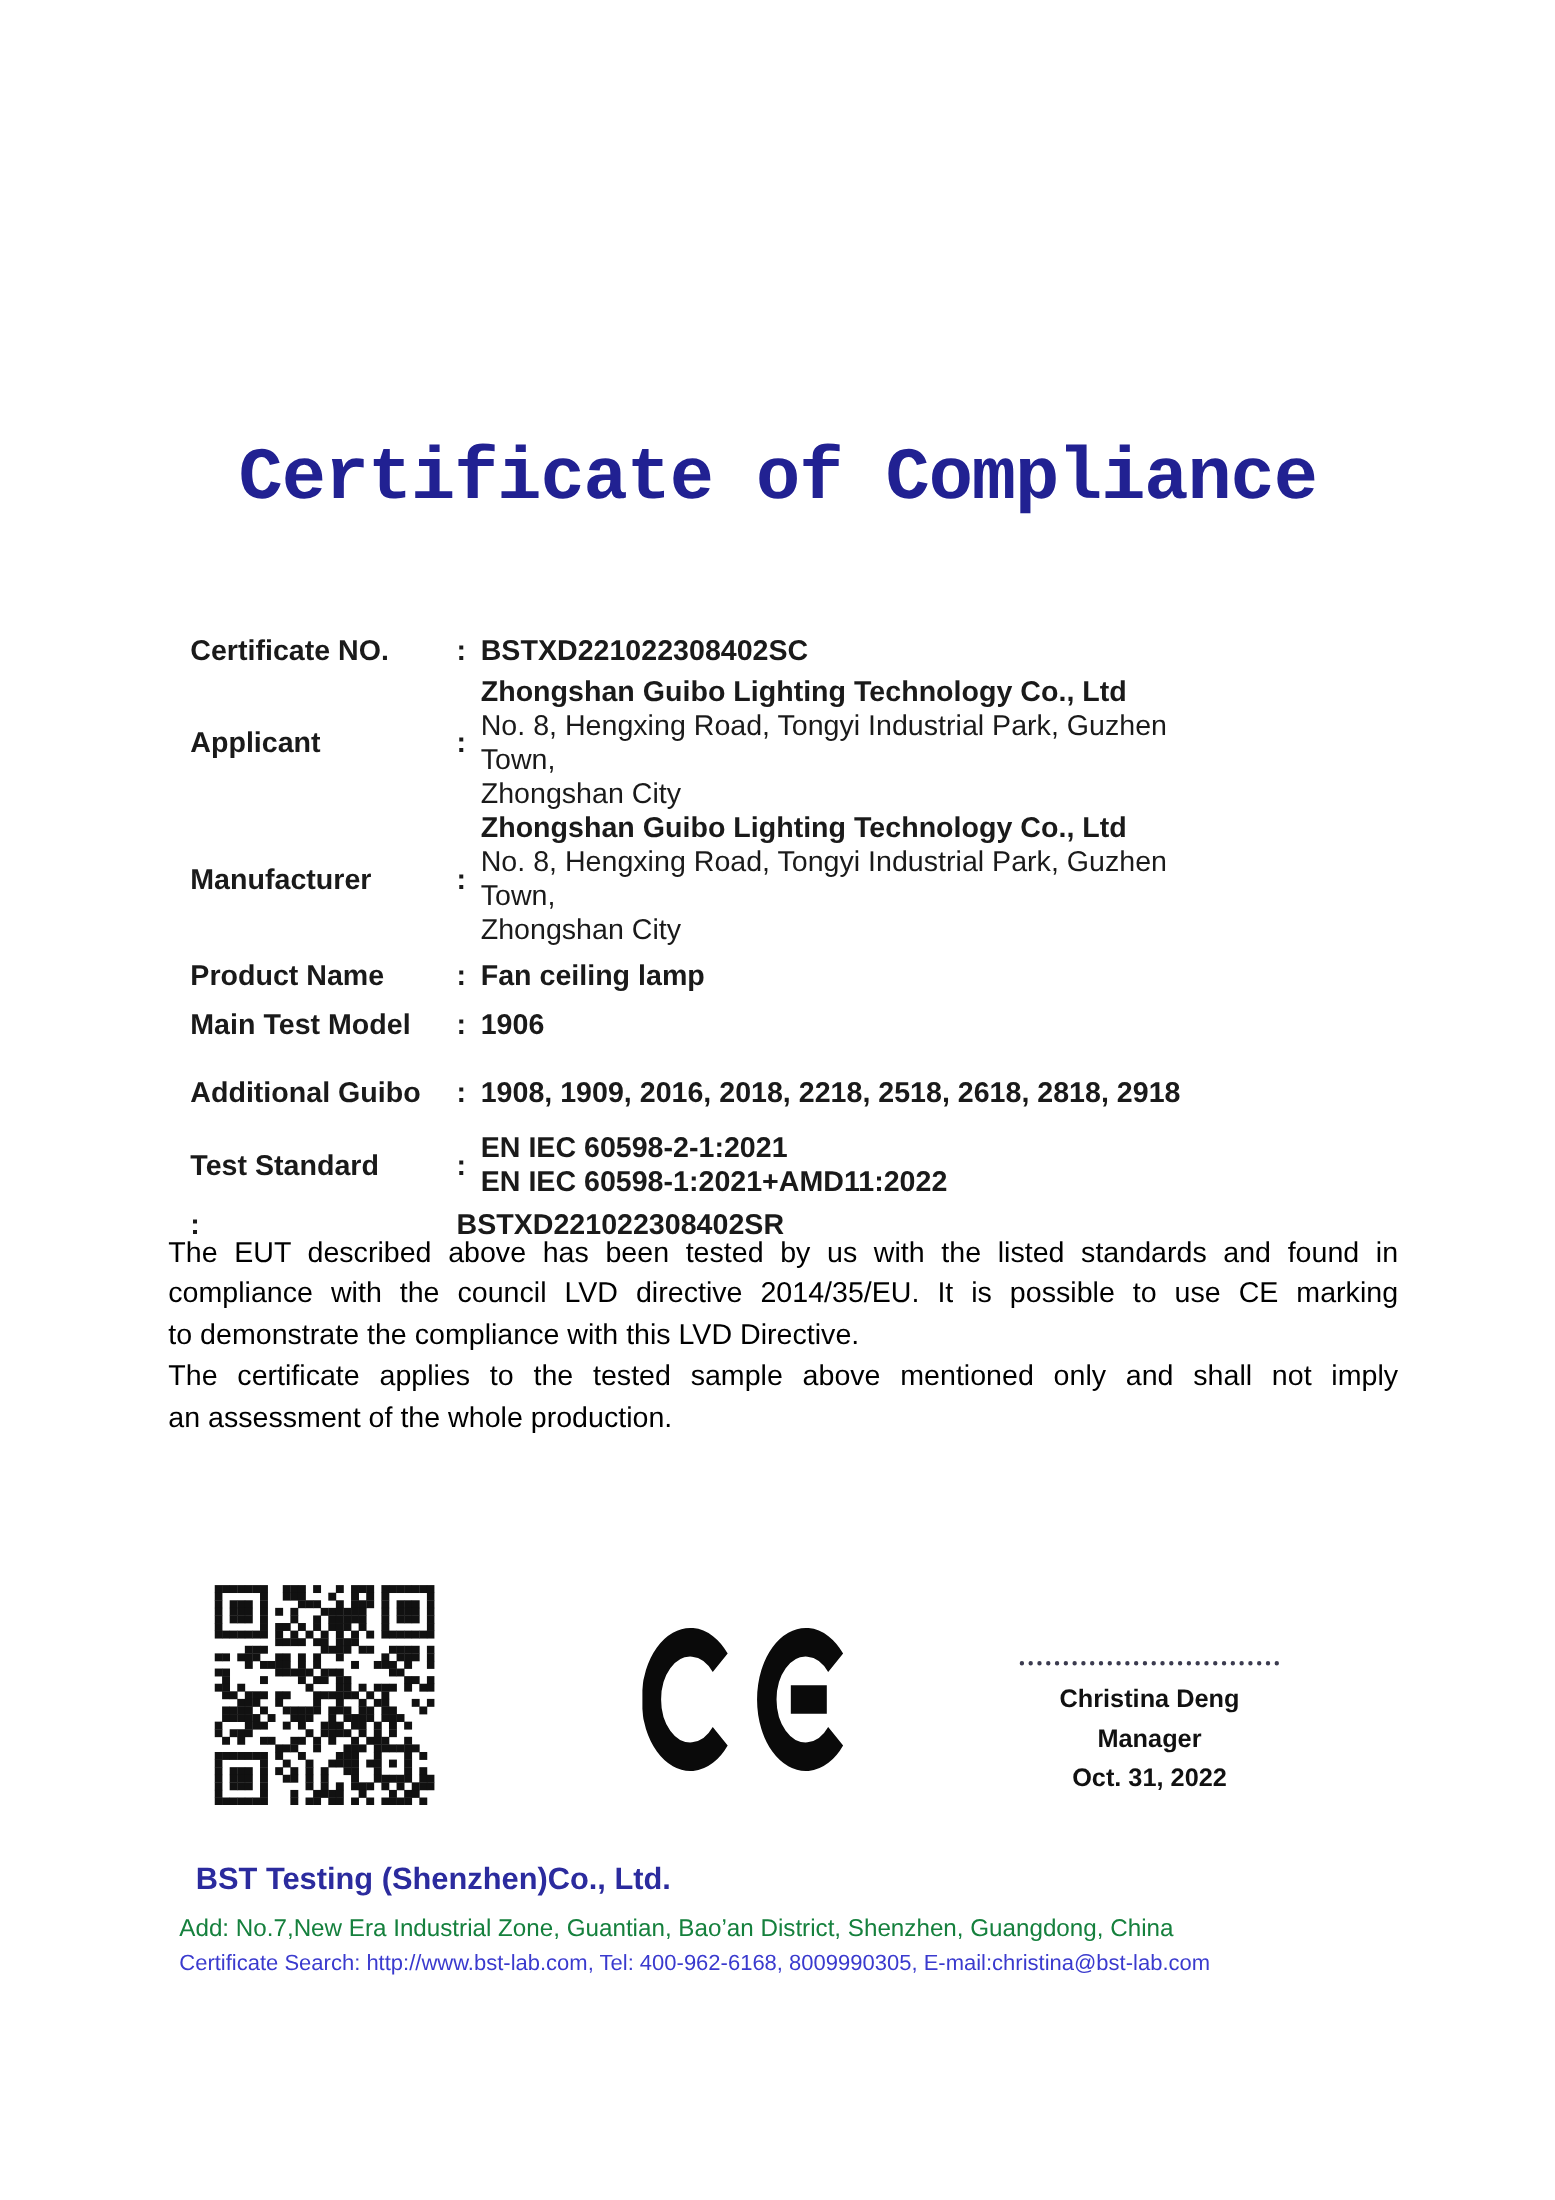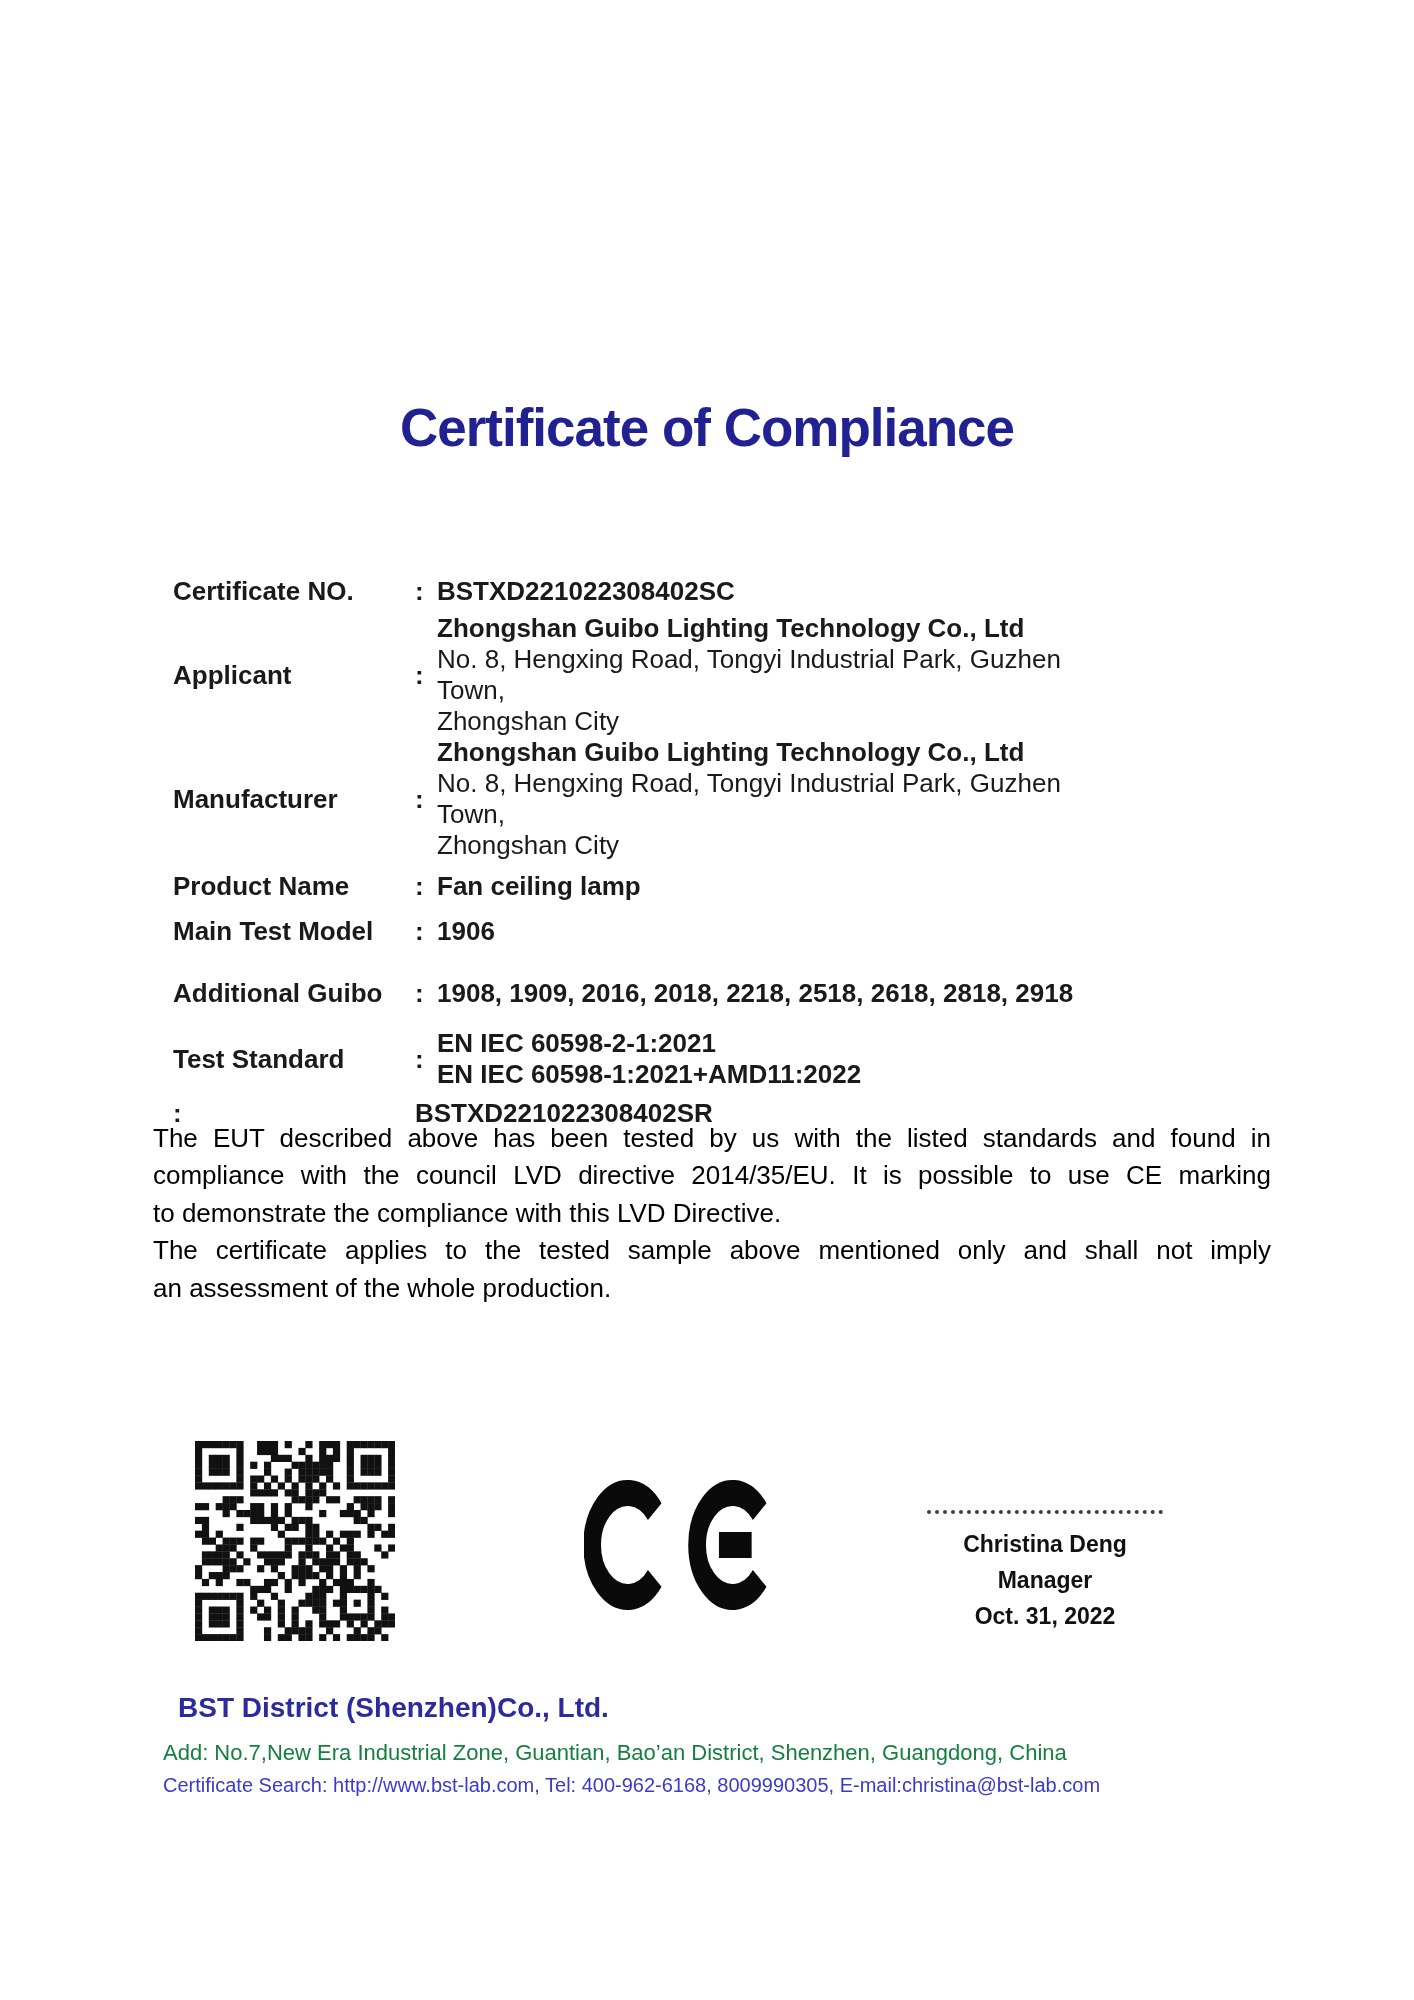--- a/index.html
+++ b/index.html
@@ -3,21 +3,21 @@
 <meta charset="utf-8">
 <style>
   html,body{margin:0;padding:0;background:#fff;}
   .page{
     position:relative;width:1414px;height:2000px;background:#ffffff;
     font-family:"Liberation Sans", sans-serif;color:#1a1a1a;overflow:hidden;
   }
   
   .title{
     position:absolute;top:396px;left:0;width:100%;text-align:center;
-    font-family:Liberation Sans, sans-serif;font-weight:bold;font-size:53px;
+    font-family:Liberation Mono, monospace;font-weight:bold;font-size:67px;
     line-height:1.2;color:#212192;letter-spacing:-1px;
   }
   
   .fields{position:absolute;left:173px;top:576px;width:940px;font-size:26px;line-height:31px;}
   .frow{display:grid;grid-template-columns:242px 22px 1fr;align-items:center;}
   .flabel{font-weight:bold;}
   .fcolon{font-weight:bold;}
   .fvalue{}
   .b{font-weight:bold;}
   .m6{margin-bottom:6px;}
@@ -556,18 +556,18 @@
   </svg>
 
   <div class="sigline"></div>
   <div class="sig">
     <div>Christina Deng</div>
     <div>Manager</div>
     <div>Oct. 31, 2022</div>
   </div>
 
   <div class="footer">
-    <div class="fcompany">BST District (Shenzhen)Co., Ltd.</div>
+    <div class="fcompany">BST Testing (Shenzhen)Co., Ltd.</div>
     <div class="faddress">Add: No.7,New Era Industrial Zone, Guantian, Bao’an District, Shenzhen, Guangdong, China</div>
     <div class="fsearch">Certificate Search: http://www.bst-lab.com, Tel: 400-962-6168, 8009990305, E-mail:christina@bst-lab.com</div>
   </div>
 
 </div>
 
 </body></html>

